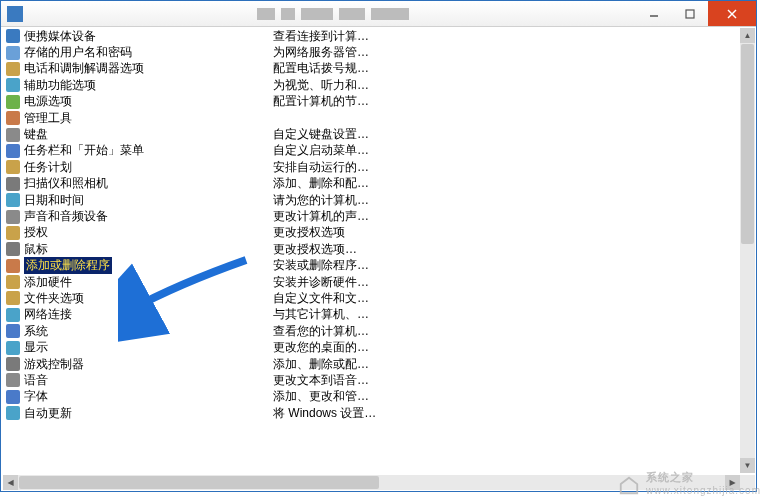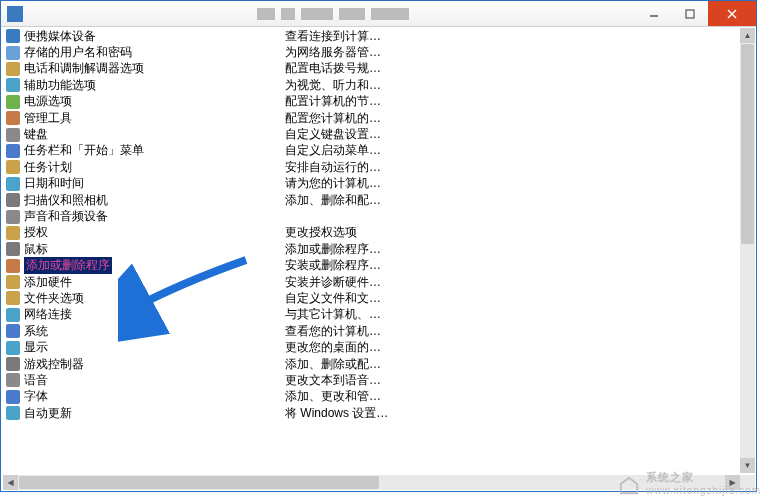--- a/index.html
+++ b/index.html
@@ -17,25 +17,25 @@
 .blur3 { width: 32px; }
 .blur4 { width: 26px; }
 .blur5 { width: 38px; }
 .winbtns { display: flex; height: 100%; }
 .winbtn { width: 36px; display: flex; align-items: center; justify-content: center; color: #555; }
 .winbtn.close { width: 48px; background: #d9431f; color: #fff; font-size: 14px; }
 .winbtn svg { display: block; }
 
 .content { position: absolute; top: 27px; left: 2px; right: 16px; bottom: 18px; overflow: hidden; background: #fff; }
 .list { display: block; }
-.row { height: 16.4px; display: flex; align-items: center; white-space: nowrap; gap: 12px; }
+.row { height: 16.4px; display: flex; align-items: center; white-space: nowrap; }
 .col1 { width: 265px; display: flex; align-items: center; padding-left: 2px; }
 .col2 { flex: 1; padding-left: 5px; }
 .row .icon { width: 16px; height: 16px; margin-right: 3px; flex-shrink: 0; display: inline-flex; align-items: center; justify-content: center; }
-.row.selected .col1 .name { background: #0a246a; color: #ec4899; padding: 0 2px; }
+.row.selected .col1 .name { background: #0a246a; color: #fde047; padding: 0 2px; }
 .name { }
 
 .vscroll { position: absolute; top: 27px; right: 1px; bottom: 18px; width: 15px; background: #e9e9e9; }
 .vscroll .up, .vscroll .down { height: 15px; background: #cfcfcf; display: flex; align-items: center; justify-content: center; font-size: 8px; color: #555; }
 .vscroll .down { position: absolute; bottom: 0; width: 100%; }
 .vscroll .thumb { position: absolute; top: 16px; left: 1px; right: 1px; height: 200px; background: #c9c9c9; border-radius: 2px; }
 
 .hscroll { position: absolute; left: 2px; right: 16px; bottom: 1px; height: 15px; background: #e9e9e9; display: flex; }
 .hscroll .left, .hscroll .right { width: 15px; background: #cfcfcf; display: flex; align-items: center; justify-content: center; font-size: 8px; color: #555; }
 .hscroll .track { flex: 1; position: relative; }
@@ -133,21 +133,20 @@
           </div>
           <div class="col2">配置计算机的节…</div>
         </div>
         <div class="row">
           <div class="col1">
             <span class="icon">
               <span class="ic" style="background: rgb(201, 122, 74);"></span>
             </span>
             <span class="name">管理工具</span>
           </div>
-          <div class="col2">配置您计算机的…</div>
         </div>
         <div class="row">
           <div class="col1">
             <span class="icon">
               <span class="ic" style="background: rgb(138, 138, 138);"></span>
             </span>
             <span class="name">键盘</span>
           </div>
           <div class="col2">自定义键盘设置…</div>
         </div>
@@ -165,60 +164,61 @@
             <span class="icon">
               <span class="ic" style="background: rgb(201, 162, 74);"></span>
             </span>
             <span class="name">任务计划</span>
           </div>
           <div class="col2">安排自动运行的…</div>
         </div>
         <div class="row">
           <div class="col1">
             <span class="icon">
+              <span class="ic" style="background: rgb(122, 122, 122);"></span>
+            </span>
+            <span class="name">扫描仪和照相机</span>
+          </div>
+          <div class="col2">添加、删除和配…</div>
+        </div>
+        <div class="row">
+          <div class="col1">
+            <span class="icon">
               <span class="ic" style="background: rgb(74, 163, 201);"></span>
             </span>
             <span class="name">日期和时间</span>
           </div>
           <div class="col2">请为您的计算机…</div>
         </div>
         <div class="row">
           <div class="col1">
             <span class="icon">
+              <span class="ic" style="background: rgb(138, 138, 138);"></span>
+            </span>
+            <span class="name">声音和音频设备</span>
+          </div>
+          <div class="col2">更改计算机的声…</div>
+        </div>
+        <div class="row">
+          <div class="col1">
+            <span class="icon">
+              <span class="ic" style="background: rgb(201, 162, 74);"></span>
+            </span>
+            <span class="name">授权</span>
+          </div>
+          <div class="col2">更改授权选项</div>
+        </div>
+        <div class="row">
+          <div class="col1">
+            <span class="icon">
               <span class="ic" style="background: rgb(122, 122, 122);"></span>
             </span>
-            <span class="name">扫描仪和照相机</span>
-          </div>
-          <div class="col2">添加、删除和配…</div>
-        </div>
-        <div class="row">
-          <div class="col1">
-            <span class="icon">
-              <span class="ic" style="background: rgb(138, 138, 138);"></span>
-            </span>
-            <span class="name">声音和音频设备</span>
-          </div>
-        </div>
-        <div class="row">
-          <div class="col1">
-            <span class="icon">
-              <span class="ic" style="background: rgb(201, 162, 74);"></span>
-            </span>
-            <span class="name">授权</span>
-          </div>
-          <div class="col2">更改授权选项</div>
-        </div>
-        <div class="row">
-          <div class="col1">
-            <span class="icon">
-              <span class="ic" style="background: rgb(122, 122, 122);"></span>
-            </span>
             <span class="name">鼠标</span>
           </div>
-          <div class="col2">添加或删除程序…</div>
+          <div class="col2">更改授权选项…</div>
         </div>
         <div class="row selected">
           <div class="col1">
             <span class="icon">
               <span class="ic" style="background: rgb(201, 122, 74);"></span>
             </span>
             <span class="name">添加或删除程序</span>
           </div>
           <div class="col2">安装或删除程序…</div>
         </div>

